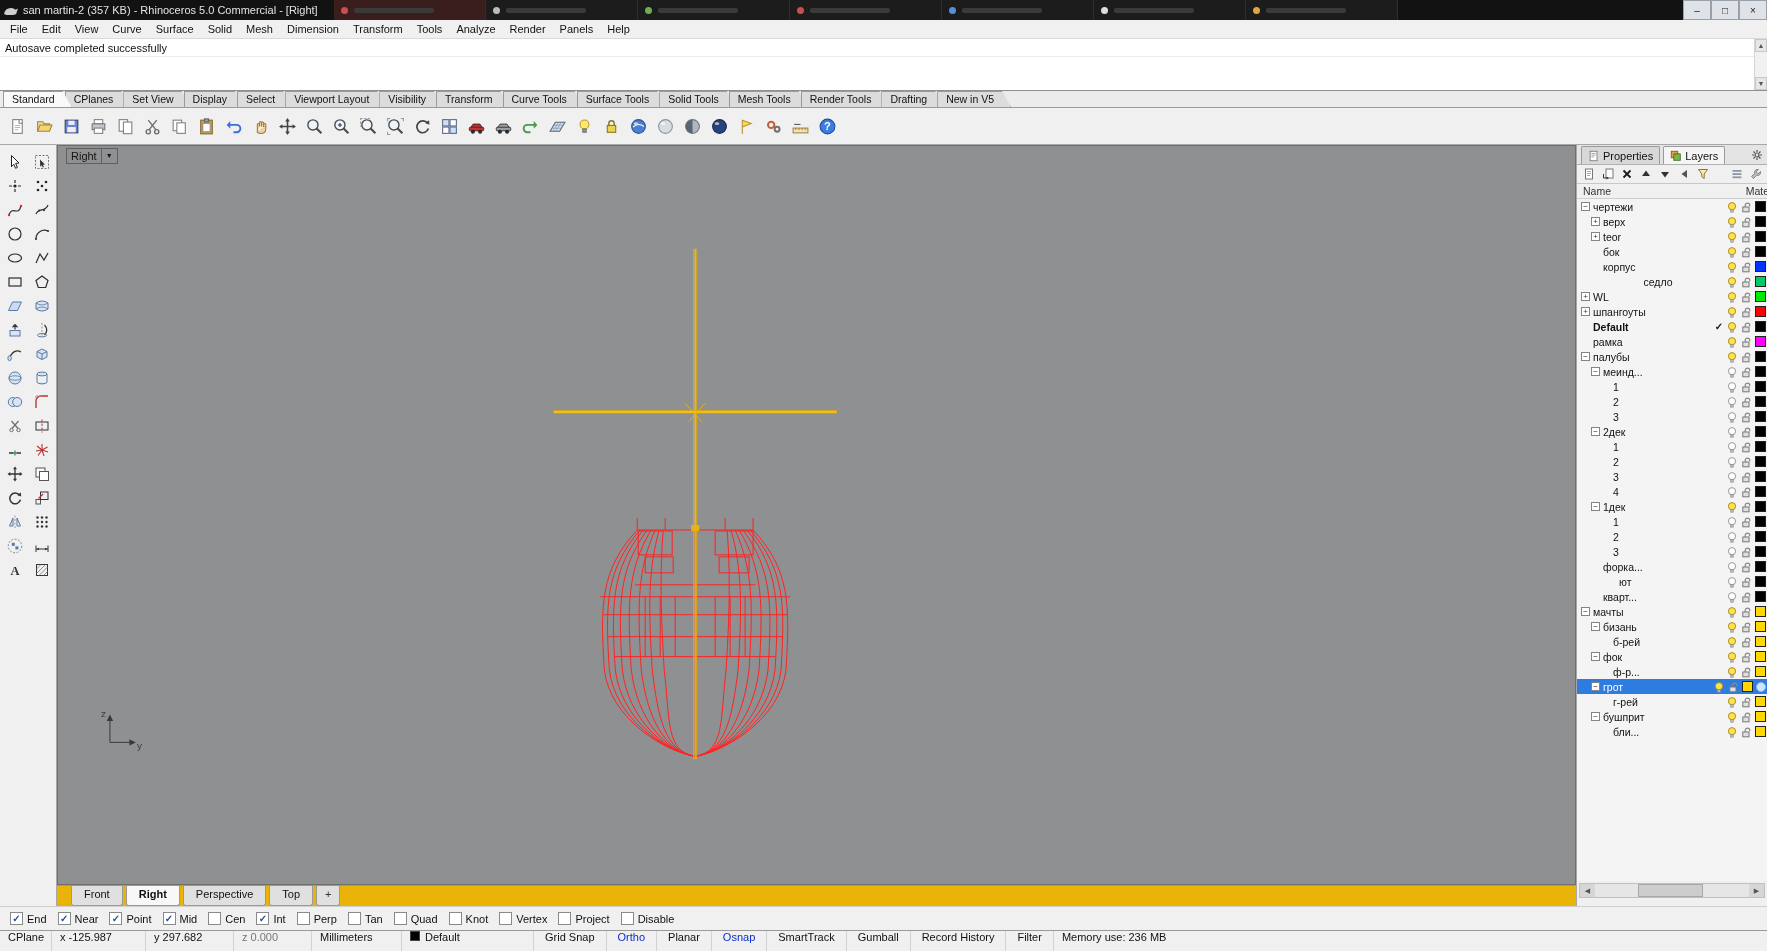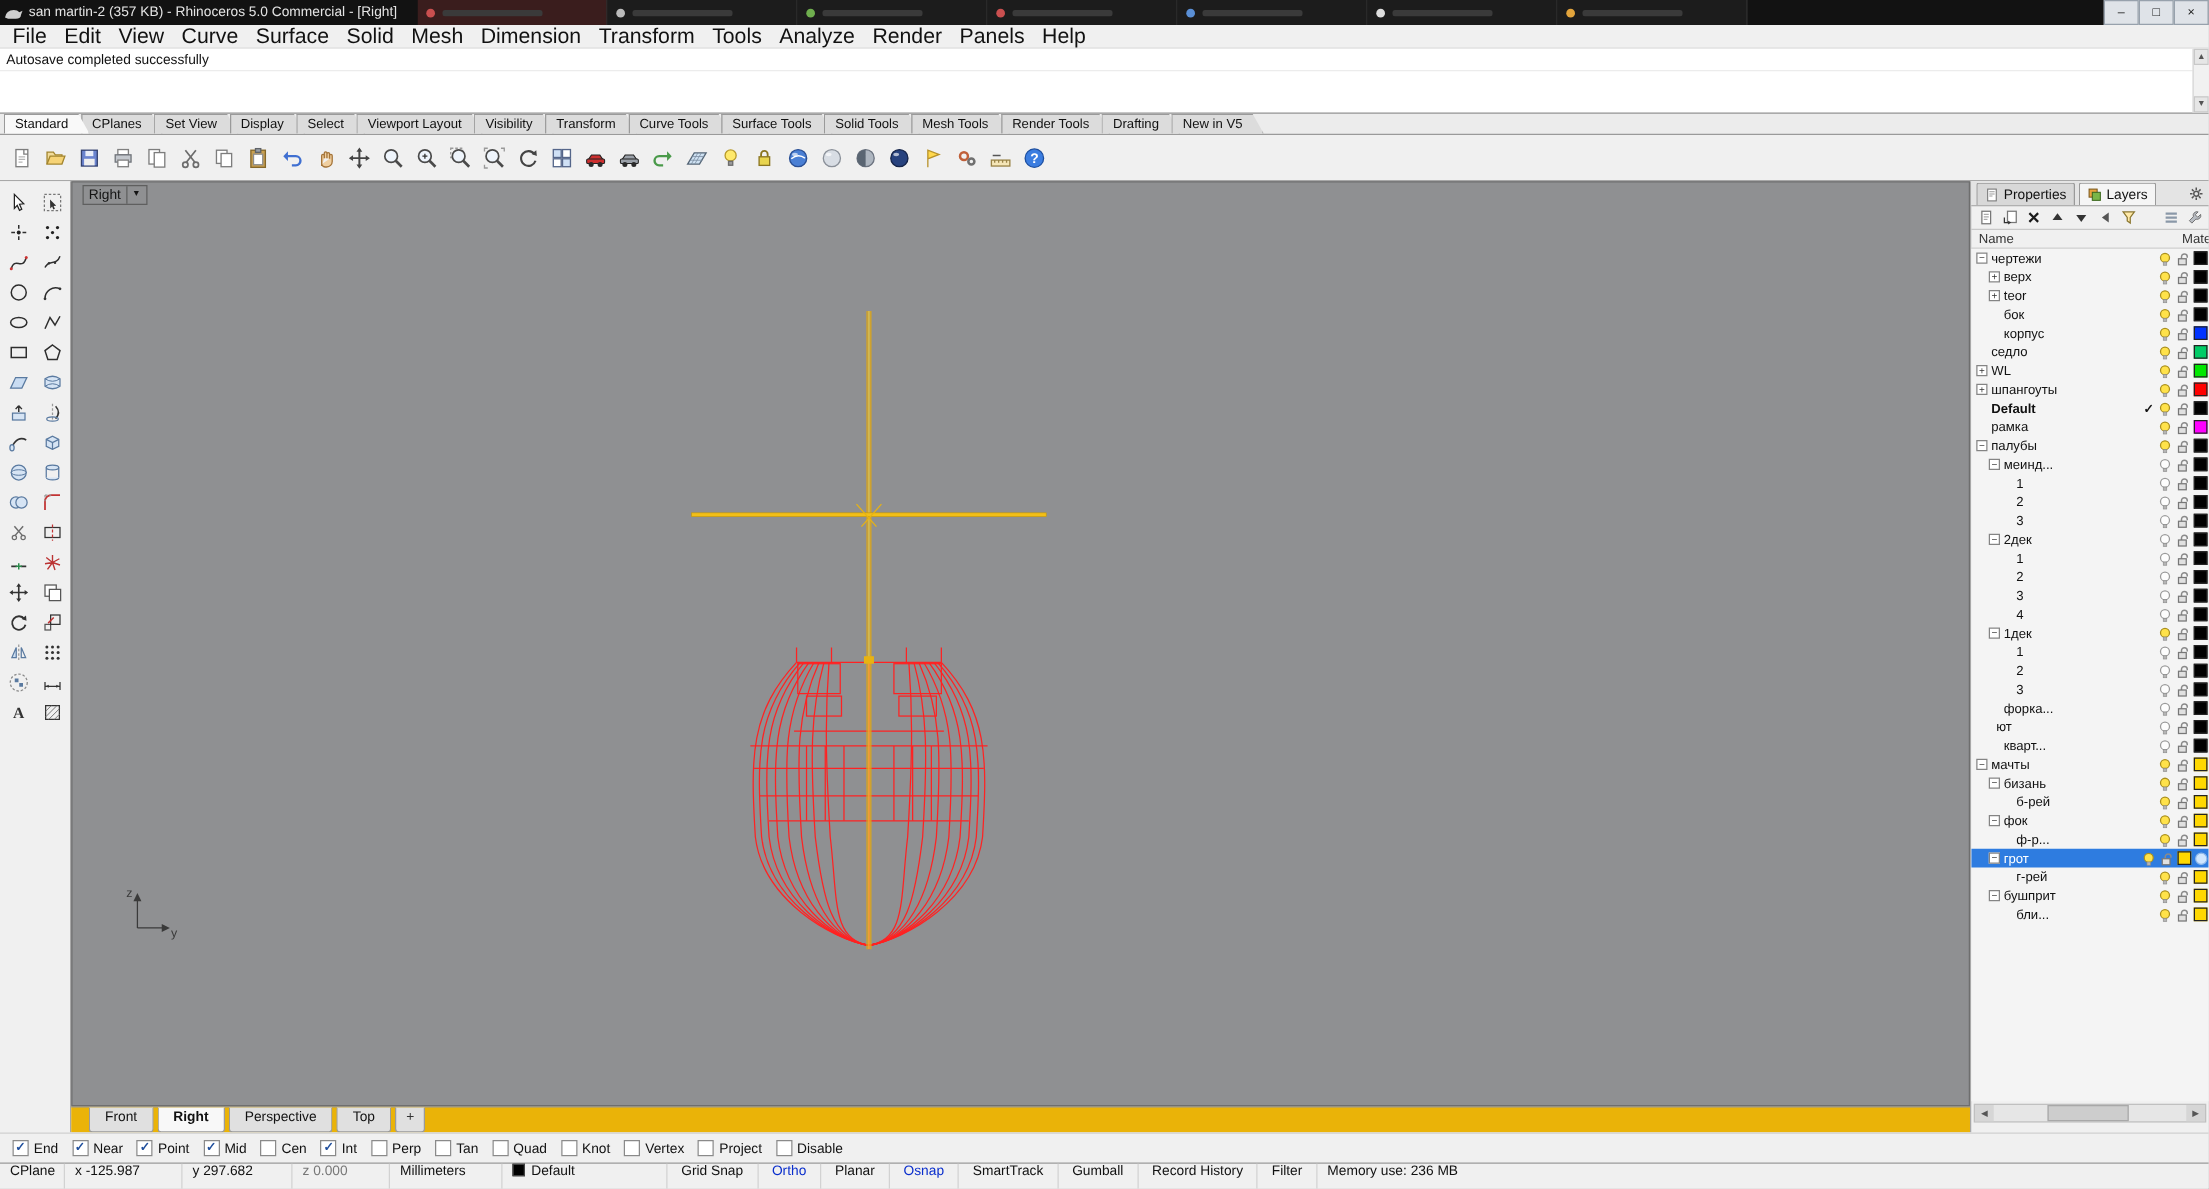--- a/index.html
+++ b/index.html
@@ -12,21 +12,21 @@
 .title{font-size:11px;white-space:nowrap;}
 .bg-tabs{flex:1;display:flex;height:100%;margin-left:16px;overflow:hidden;}
 .bg-tab{width:152px;height:100%;background:#1c1c1c;border-right:1px solid #2e2e2e;display:flex;align-items:center;padding-left:7px;gap:6px;flex:none;}
 .bg-tab.red{background:#3a1d1d;}
 .bg-tab .fav{width:7px;height:7px;border-radius:50%;flex:none;}
 .bg-tab .ghost{height:5px;width:80px;background:#3a3a3a;border-radius:2px;}
 .win-controls{display:flex;height:100%;flex:none;}
 .win-btn{width:28px;height:100%;background:#dfe3e8;border:1px solid #97a1ac;color:#222;font-size:10px;display:flex;align-items:center;justify-content:center;}
 
 .menubar{height:19px;background:#f0f0f0;display:flex;align-items:center;padding-left:3px;border-bottom:1px solid #dadada;flex:none;}
-.menu-item{padding:2px 7px;font-size:17px;}
+.menu-item{padding:2px 7px;font-size:11px;}
 
 .cmdarea{height:52px;background:#fff;border-bottom:1px solid #909090;position:relative;flex:none;}
 .cmd-history{height:18px;padding:3px 0 0 5px;font-size:11px;border-bottom:1px solid #ececec;}
 .cmd-prompt{padding:7px 0 0 5px;font-size:11px;font-weight:bold;}
 .cmd-scroll{position:absolute;right:0;top:0;width:13px;height:100%;background:#f1f1f1;border-left:1px solid #d5d5d5;display:flex;flex-direction:column;justify-content:space-between;}
 .sbtn{height:13px;font-size:7px;text-align:center;color:#555;background:#e6e6e6;border:1px solid #c8c8c8;line-height:11px;}
 
 .tabrow{height:17px;background:#ececec;display:flex;align-items:flex-end;padding-left:3px;border-bottom:1px solid #9a9a9a;flex:none;}
 .ttab{font-size:10.5px;padding:1px 16px 1px 8px;background:#dcdcdc;border:1px solid #9a9a9a;border-bottom:none;margin-right:-7px;height:16px;clip-path:polygon(0 0,calc(100% - 9px) 0,100% 100%,0 100%);white-space:nowrap;}
 .ttab.active{background:#f9f9f9;z-index:2;position:relative;}
@@ -841,21 +841,21 @@
               </svg>
             </span>
             <span class="licon">
               <svg width="12" height="12" viewBox="0 0 12 12">
                 <path d="M5.2 6 V4.4 a2.3 2.3 0 0 1 4.6 0 V5.2" fill="none" stroke="#8a8a8a" stroke-width="1.2"></path>
                 <rect x="2.8" y="6" width="6.2" height="4.8" fill="#e0e0e0" stroke="#777"></rect>
               </svg>
             </span>
             <span class="lswatch" style="background: rgb(0, 51, 255);"></span>
           </div>
-          <div class="lrow" style="padding-left: 4px;">
+          <div class="lrow" style="padding-left: 14px; text-align: center;">
             <span class="exp-space"></span>
             <span class="lname">седло</span>
             <span class="lcheck"></span>
             <span class="licon">
               <svg width="12" height="12" viewBox="0 0 12 12">
                 <circle cx="6" cy="5.2" r="3.6" fill="#ffe24a" stroke="#a98f1f"></circle>
                 <rect x="4.6" y="8.6" width="2.8" height="2.6" fill="#b5b5b5" stroke="#8a8a8a" stroke-width="0.5"></rect>
               </svg>
             </span>
             <span class="licon">
@@ -1201,21 +1201,21 @@
               </svg>
             </span>
             <span class="licon">
               <svg width="12" height="12" viewBox="0 0 12 12">
                 <path d="M5.2 6 V4.4 a2.3 2.3 0 0 1 4.6 0 V5.2" fill="none" stroke="#8a8a8a" stroke-width="1.2"></path>
                 <rect x="2.8" y="6" width="6.2" height="4.8" fill="#e0e0e0" stroke="#777"></rect>
               </svg>
             </span>
             <span class="lswatch" style="background: rgb(0, 0, 0);"></span>
           </div>
-          <div class="lrow" style="padding-left: 8px;">
+          <div class="lrow" style="padding-left: 30px;">
             <span class="exp-space"></span>
             <span class="lname">ют</span>
             <span class="lcheck"></span>
             <span class="licon">
               <svg width="12" height="12" viewBox="0 0 12 12">
                 <circle cx="6" cy="5.2" r="3.6" fill="#fdfdfd" stroke="#9a9a9a"></circle>
                 <rect x="4.6" y="8.6" width="2.8" height="2.6" fill="#b5b5b5" stroke="#8a8a8a" stroke-width="0.5"></rect>
               </svg>
             </span>
             <span class="licon">

